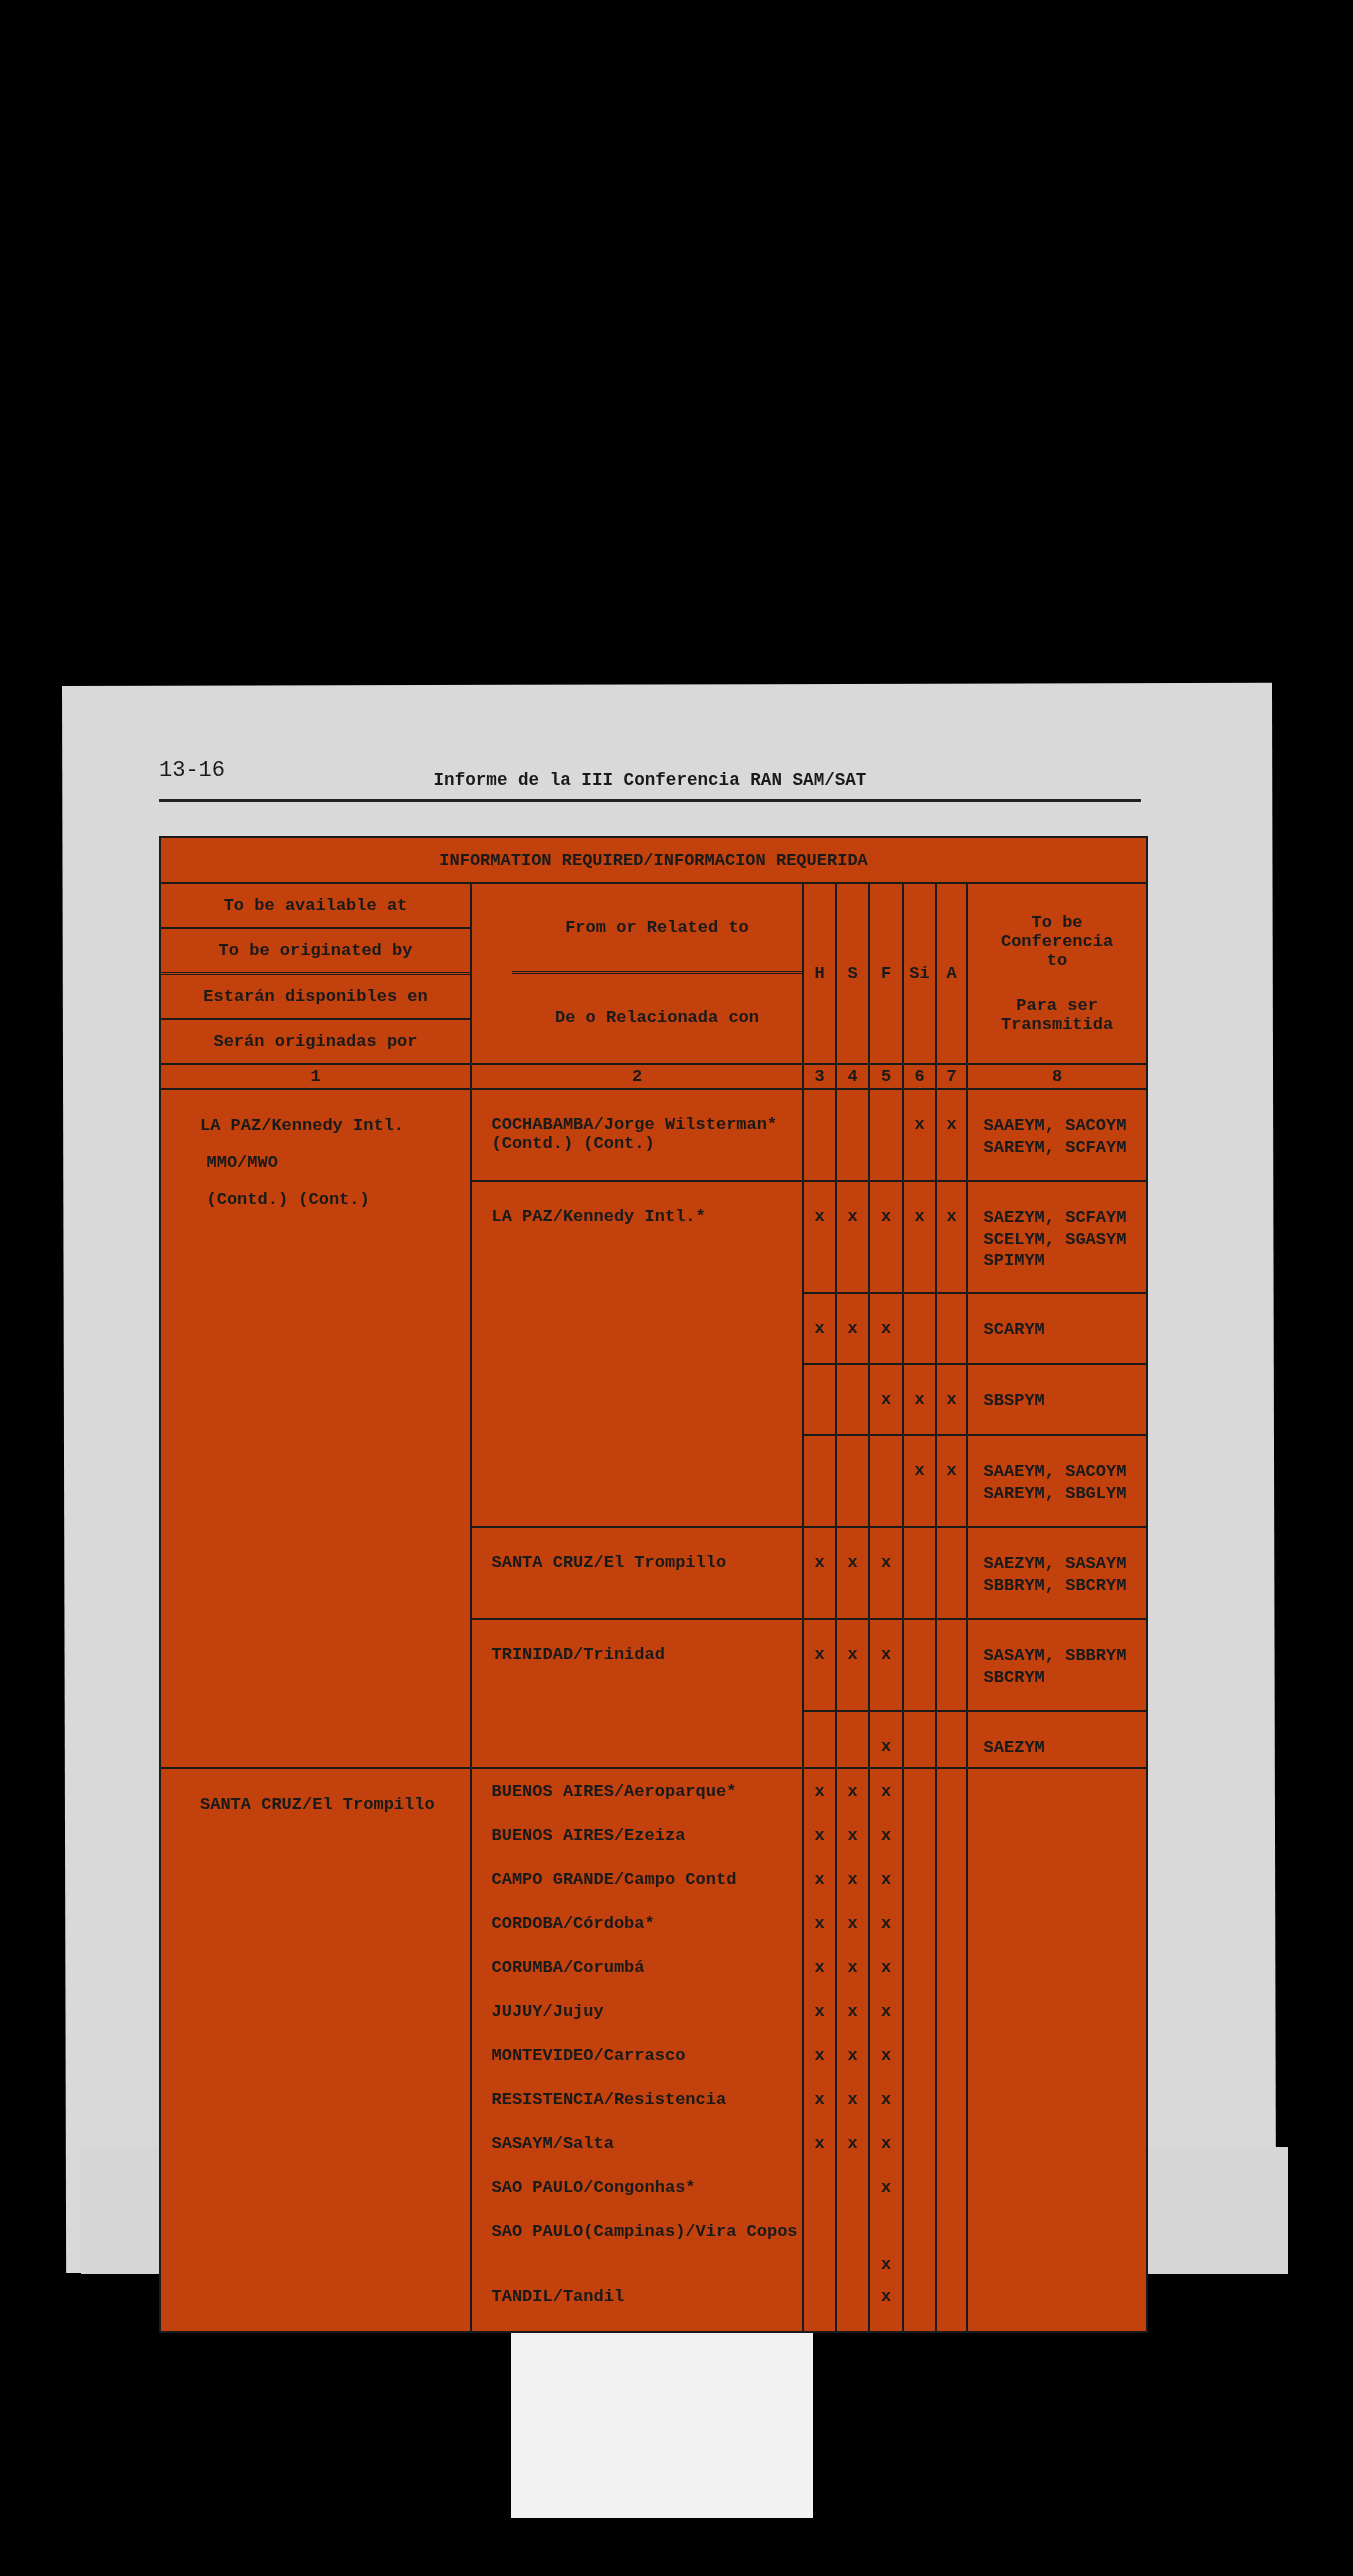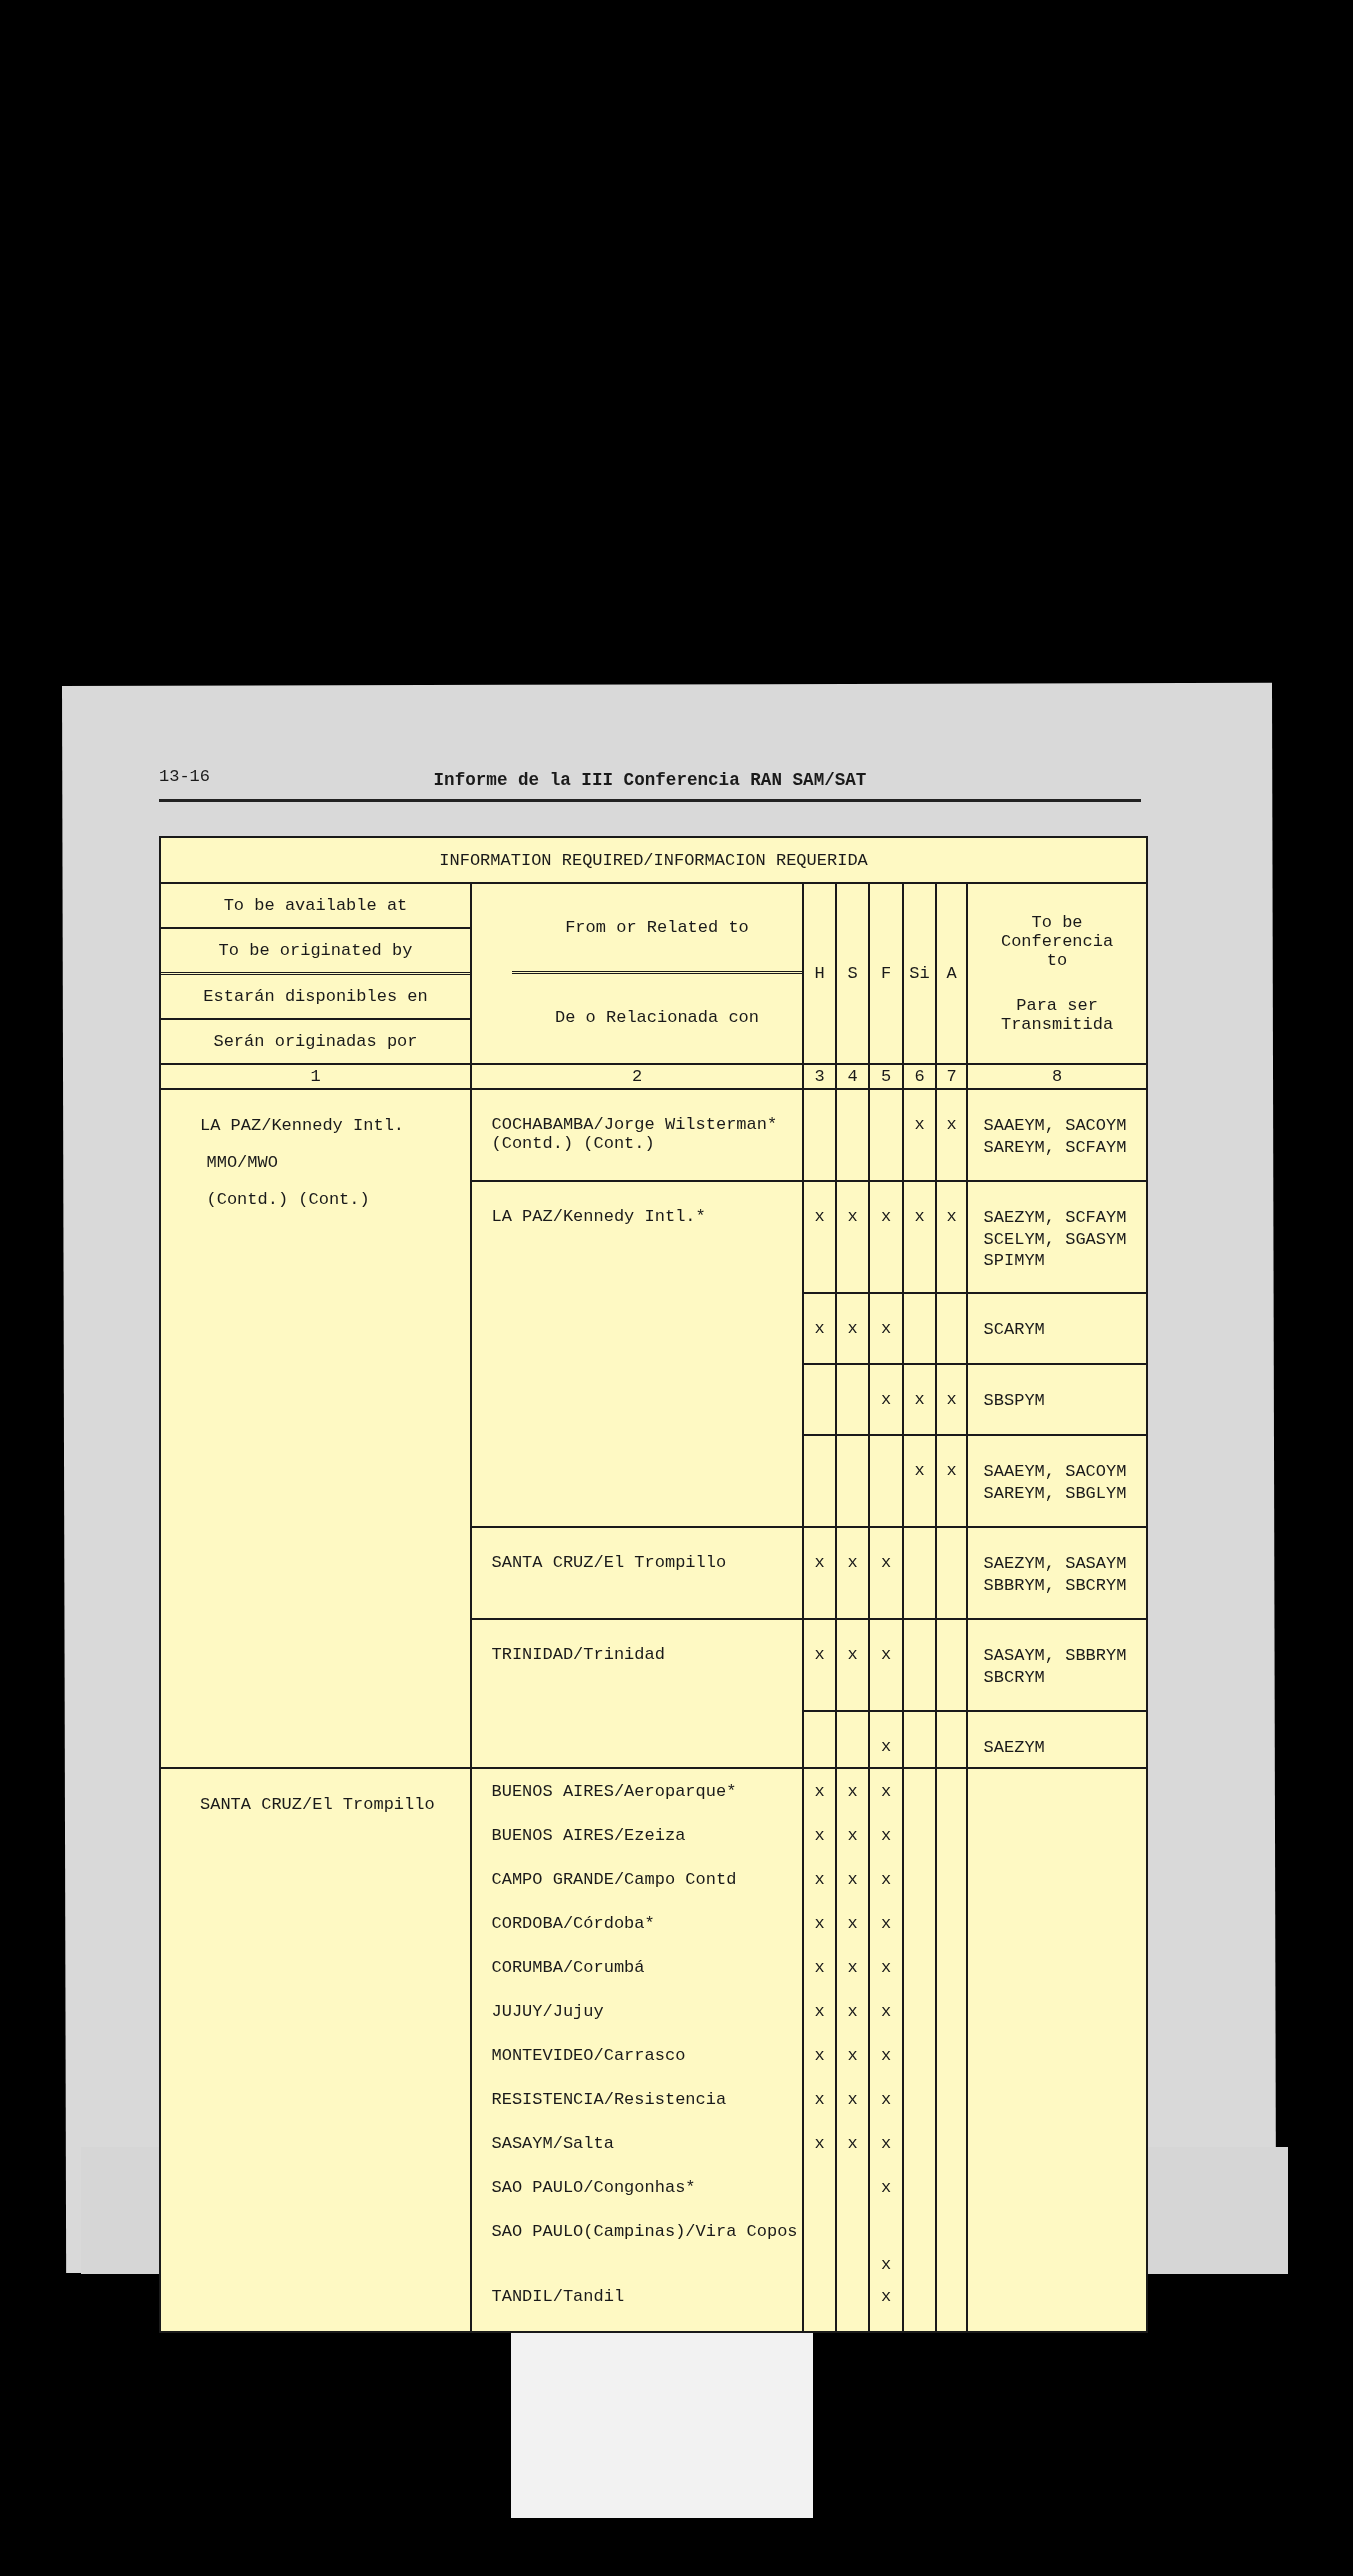--- a/index.html
+++ b/index.html
@@ -4,27 +4,27 @@
 <style>
   html, body { margin:0; padding:0; }
   body { width:1353px; height:2576px; background:#000; position:relative; overflow:hidden;
          font-family:"Liberation Mono","DejaVu Sans Mono",monospace; color:#1a1a1a; }
   .page { position:absolute; left:62px; top:686px; width:1210px; height:1587px;
           background:#d9d9d9; transform:rotate(-0.15deg); transform-origin:top left; }
   .page-bottom { position:absolute; left:81px; top:2147px; width:1207px; height:127px; background:#d6d6d6; }
   .card { position:absolute; left:511px; top:2303px; width:302px; height:215px;
           background:#f2f2f2; border-radius:11.7px 11.7px 0 0; }
   .hdr { position:absolute; left:159px; top:748px; width:982px; height:52px; }
-  .hdr .pg { position:absolute; left:0; top:19px; font-size:17px; }
+  .hdr .pg { position:absolute; left:0; top:10px; font-size:22px; }
   .hdr .t1 { position:absolute; left:0; right:0; top:0; text-align:center; font-size:17.6px; }
   .hdr .t2 { position:absolute; left:0; right:0; top:22px; text-align:center; font-size:17.6px;font-weight:bold; }
   .rule { position:absolute; left:159px; top:799px; width:982px; height:2.6px; background:#222; }
 
   table.main { position:absolute; left:159px; top:836px; width:986px; border-collapse:collapse;
-               font-size:17px; table-layout:fixed; background:#fef9c3; }
+               font-size:17px; table-layout:fixed; background:#c2410c;font-weight:bold; }
   table.main td { border:2px solid #1a1a1a; padding:0; vertical-align:top; }
   .title-cell { text-align:center; height:44px; vertical-align:middle !important; font-size:17px; }
   .hcell { text-align:center; vertical-align:middle !important; }
   .sub { height:43px; text-align:center; line-height:43px; }
   .sub + .sub { border-top:2px solid #1a1a1a; }
   .sub.dbl { border-bottom:3.9px double #1a1a1a; }
   .col2half { height:87px; display:flex; align-items:center; justify-content:center;margin-left:40px; }
   .col2half.top { border-bottom:3.9px double #1a1a1a; }
   .letter { text-align:center; vertical-align:middle !important; }
   .num { text-align:center; height:23.4px; vertical-align:middle !important; }

